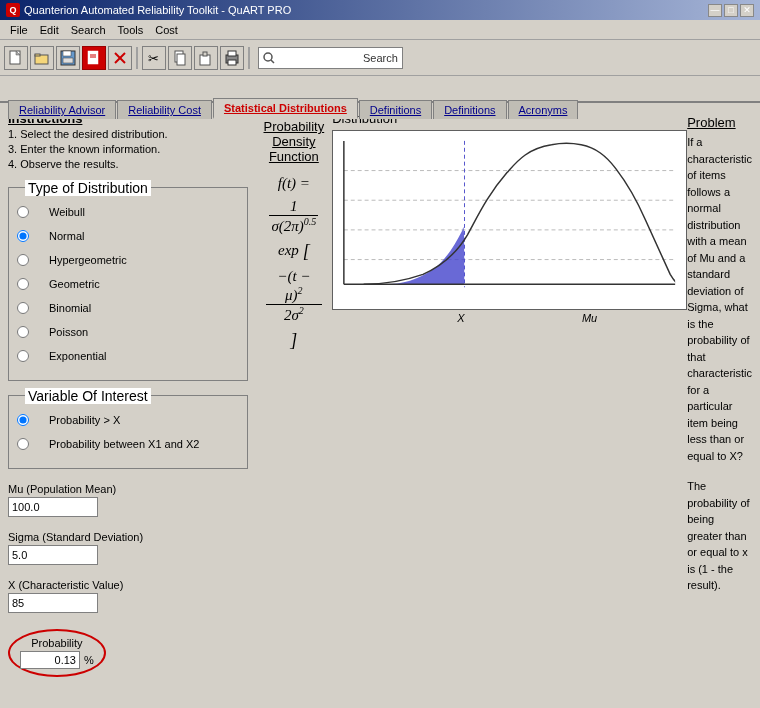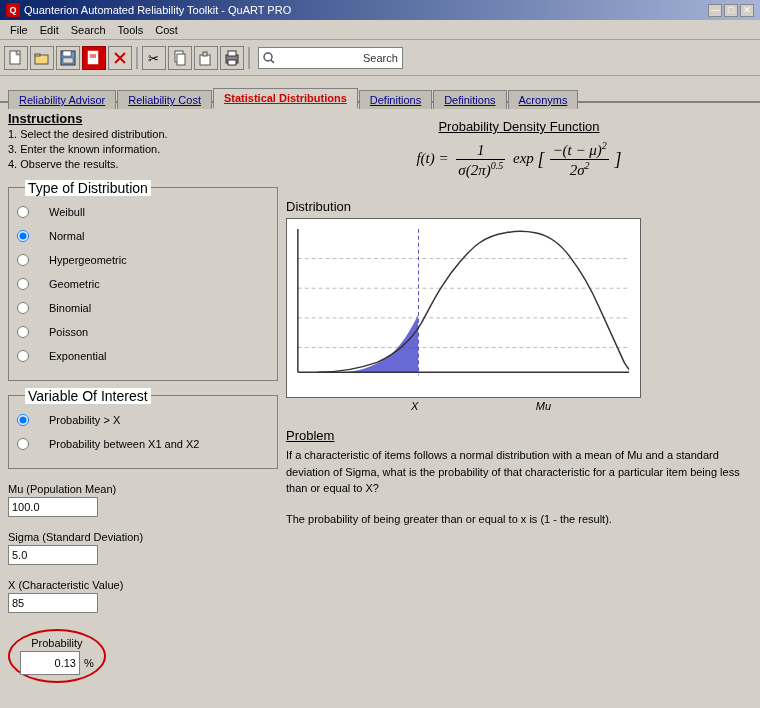--- a/index.html
+++ b/index.html
@@ -123,21 +123,21 @@
     .tab {
       padding: 3px 10px;
       border: 1px solid #808080;
       border-bottom: none;
       cursor: pointer;
       font-size: 11px;
       background: #c0bdb5;
       color: #00008b;
       text-decoration: underline;
       position: relative;
-      top: 8px;
+      top: 18px;
     }
     .tab.active {
       background: #d4d0c8;
       color: #cc0000;
       font-weight: bold;
       border-bottom: 2px solid #d4d0c8;
       z-index: 1;
     }
     .main-content {
       background: #d4d0c8;
@@ -149,22 +149,21 @@
     }
     .left-panel {
       width: 270px;
       display: flex;
       flex-direction: column;
       gap: 8px;
     }
     .right-panel {
       flex: 1;
       display: flex;
-      flex-direction: column;
-      gap: 12px;
+      gap: 0;
     }
     .instructions-section h3 {
       font-size: 13px;
       text-decoration: underline;
       margin-bottom: 2px;
     }
     .instructions-section ol {
       list-style: none;
       padding-left: 0;
       font-size: 11px;
@@ -233,21 +232,21 @@
     .probability-label {
       font-size: 11px;
     }
     .probability-value-row {
       display: flex;
       align-items: center;
       gap: 4px;
     }
     .probability-input {
       width: 60px;
-      height: 24px;
+      height: 18px;
       border: 1px solid #808080;
       background: white;
       font-size: 11px;
       padding: 1px 3px;
       text-align: right;
     }
     .probability-pct {
       font-size: 11px;
     }
     

